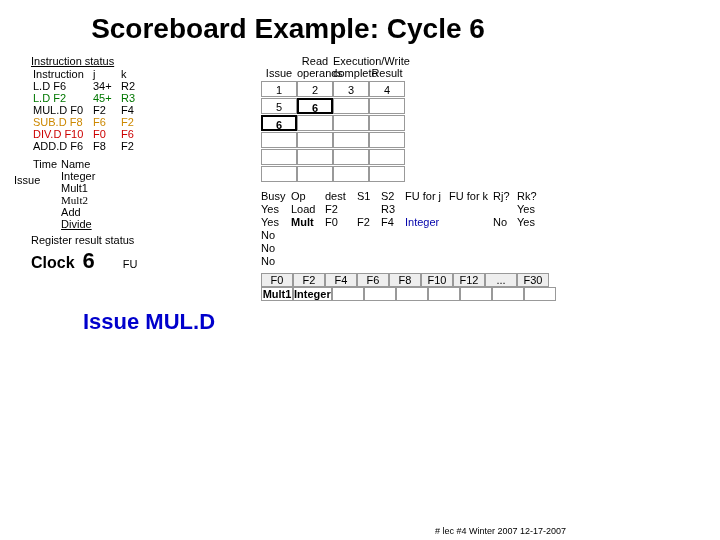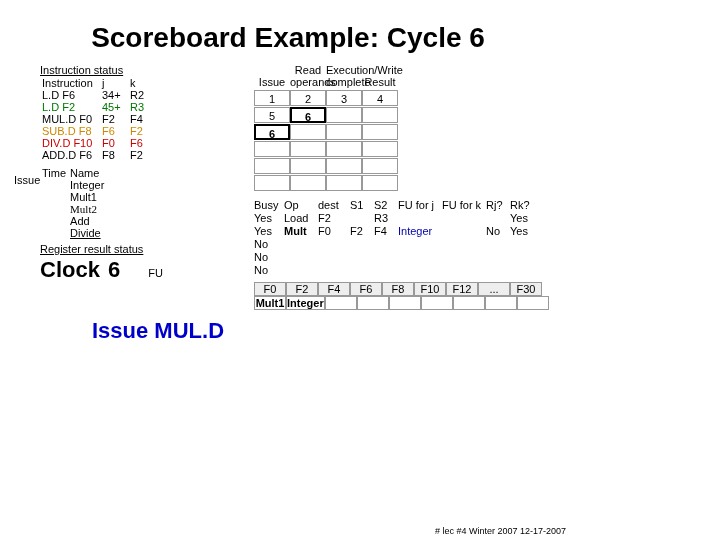--- a/index.html
+++ b/index.html
@@ -8,21 +8,21 @@
       height: 540px;
       background: #fff;
       font-family: Arial, sans-serif;
       overflow: hidden;
       position: relative;
     }
     .slide {
       width: 576px;
       height: 540px;
       background: #fff;
-      padding: 12px;
+      padding: 3px;
       position: relative;
     }
     .title {
       text-align: center;
       font-size: 28px;
       font-weight: bold;
       padding: 10px 0 8px 0;
       color: #000;
     }
     .instr-table {
@@ -126,31 +126,31 @@
               <td style="width:28px;"></td>
               <td style="width:60px;">Add</td>
             </tr>
             <tr>
               <td style="width:28px;"></td>
               <td style="width:60px;text-decoration:underline;">Divide</td>
             </tr>
           </tbody>
       </table>
 
-      <div style="text-decoration:underline; font-size:11px; margin-bottom:2px; margin-top:2px;">Register result status</div>
+      <div style="font-size:11px; margin-bottom:2px; margin-top:2px;">Register result status</div>
 
       <div style="display:flex; align-items:baseline; gap:8px;">
-        <span style="font-size:22px; font-weight:bold;">Clock</span>
+        <span style="font-size:16px; font-weight:bold;">Clock</span>
         <span style="font-size:22px; font-weight:bold;">6</span>
         <span style="font-size:11px; margin-left:20px;">FU</span>
       </div>
 
     </div>
 
-    <div style="flex:1; font-size:11px; margin-left:4px;">
+    <div style="flex:1; font-size:11px; margin-left:20px;">
 
       <div style="display:flex; flex-direction:row; align-items:flex-end; margin-bottom:0px; margin-left:36px;">
         <div style="width:36px; text-align:center;">Read</div>
         <div style="width:72px; ">Execution/Write</div>
         <div style="width:36px; text-align:center;"></div>
       </div>
       <div style="display:flex; flex-direction:row; align-items:flex-end; margin-bottom:2px;">
         <div style="width:36px; text-align:center; font-size:11px;">Issue</div>
         <div style="width:36px; text-align:center; font-size:11px;">operands</div>
         <div style="width:36px; text-align:center; font-size:11px;">complete</div>

